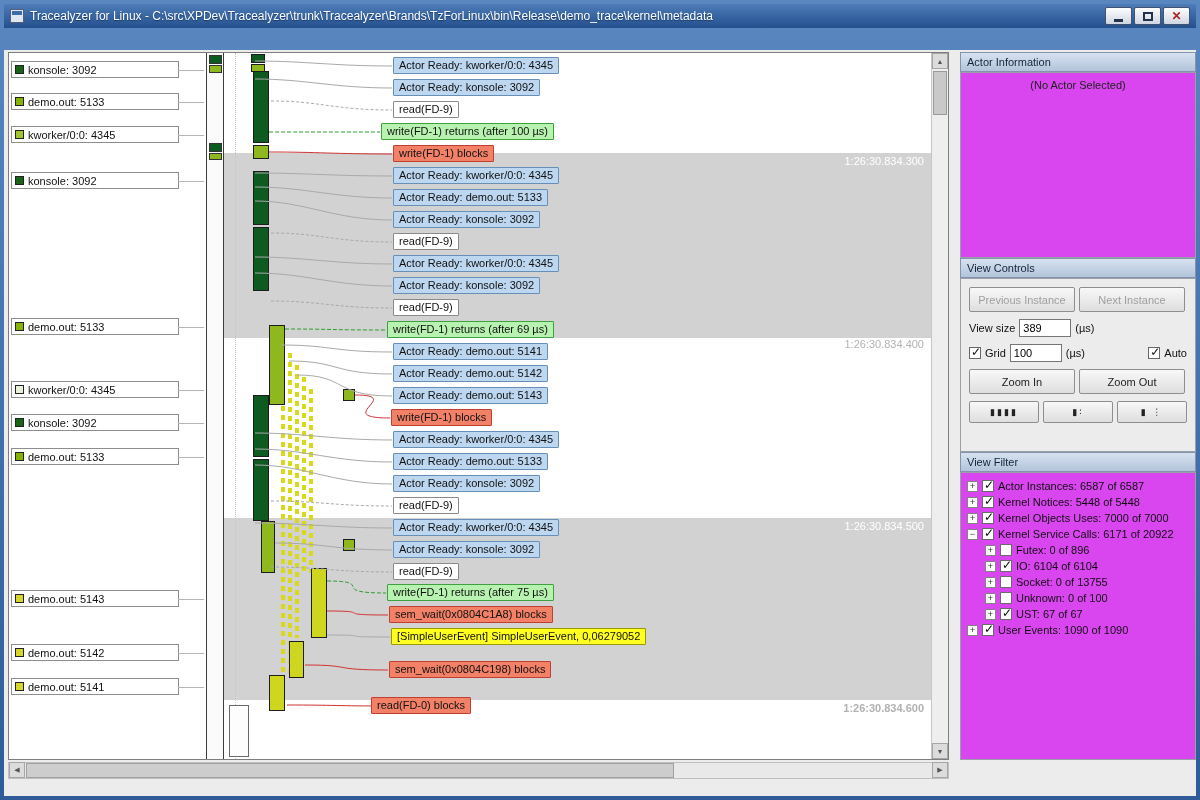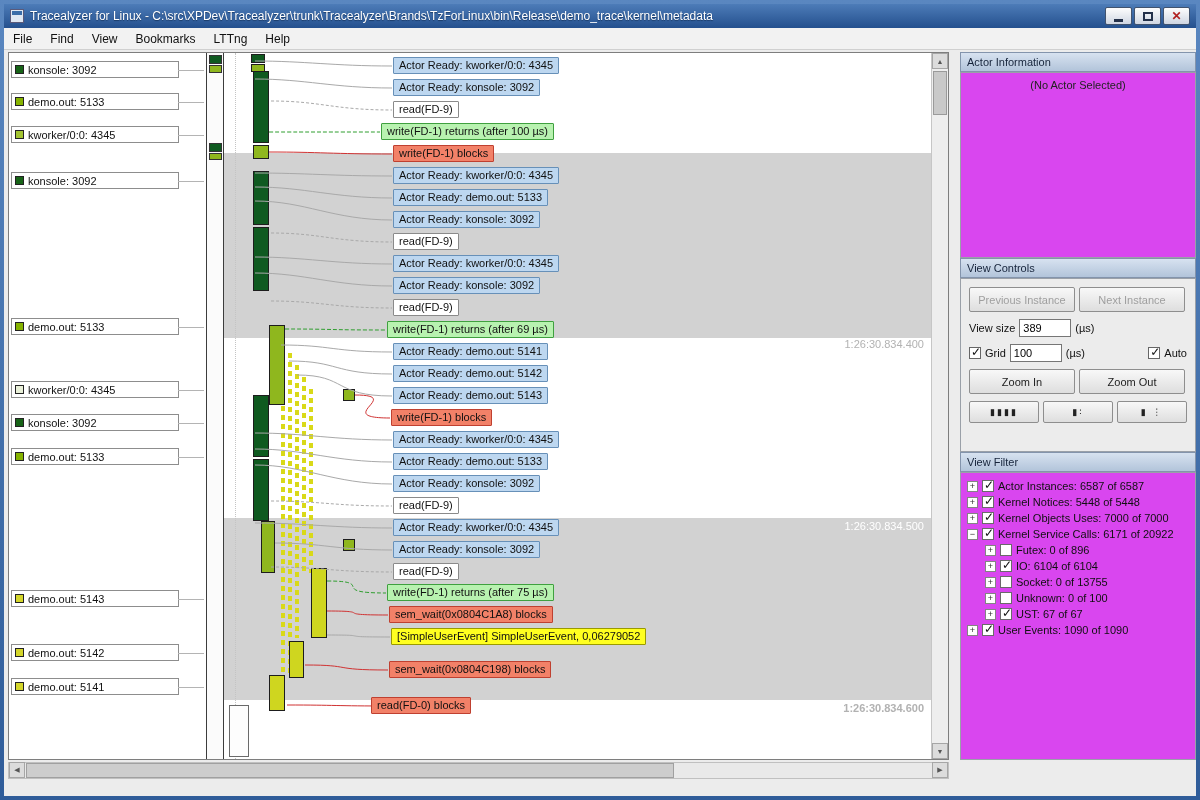--- a/index.html
+++ b/index.html
@@ -99,28 +99,20 @@
         </span>
       <span class="tbtn">
           <span class="g-max"></span>
         </span>
       <span class="tbtn">
           <span class="g-close">✕</span>
         </span>
     </span>
   </div>
 
-  <div class="menubar">
-      <span class="menu-item">File</span>
-      <span class="menu-item">Find</span>
-      <span class="menu-item">View</span>
-      <span class="menu-item">Bookmarks</span>
-      <span class="menu-item">LTTng</span>
-      <span class="menu-item">Help</span>
-    </div>
 
   <div class="workspace">
 
     <div class="trace-panel">
         <div class="stripe" style="top: 465px; height: 182px;"></div>
         <div class="stripe" style="top: 100px; height: 185px;"></div>
       <div class="guide-line"></div>
       <div class="mini-strip">
           <div class="strip-mark" style="top: 2px; height: 9px; background: rgb(15, 90, 32);"></div>
           <div class="strip-mark" style="top: 12px; height: 8px; background: rgb(143, 183, 30);"></div>
@@ -171,21 +163,21 @@
           <div class="actor-label" style="top: 625px;">
             <span class="actor-swatch" style="background: rgb(212, 214, 42);"></span>
             <span class="actor-name">demo.out: 5141</span>
           </div>
         </div>
       <div class="vscroll">
         <span class="scroll-btn up"></span>
         <span class="vthumb"></span>
         <span class="scroll-btn down"></span>
       </div>
-    <div class="time-marker on-gray" style="top: 88px;">1:26:30.834.300</div>
+    <div class="time-marker on-gray" style="top: 102px;">1:26:30.834.300</div>
         <div class="time-marker" style="top: 285px;">1:26:30.834.400</div>
         <div class="time-marker on-gray" style="top: 467px;">1:26:30.834.500</div>
         <div class="time-marker" style="top: 649px; font-weight: bold;">1:26:30.834.600</div>
         <div class="overview-thumb" style="left: 220px; top: 652px; width: 20px; height: 52px;"></div>
         <div class="bar" style="left: 242px; top: 1px; width: 14px; height: 9px; background: rgb(15, 90, 32);"></div>
         <div class="bar" style="left: 242px; top: 11px; width: 14px; height: 8px; background: rgb(143, 183, 30);"></div>
         <div class="bar" style="left: 244px; top: 18px; width: 16px; height: 72px; background: rgb(15, 90, 32);"></div>
         <div class="bar" style="left: 244px; top: 92px; width: 16px; height: 14px; background: rgb(143, 183, 30);"></div>
         <div class="bar" style="left: 244px; top: 118px; width: 16px; height: 54px; background: rgb(15, 90, 32);"></div>
         <div class="bar" style="left: 244px; top: 174px; width: 16px; height: 64px; background: rgb(15, 90, 32);"></div>

